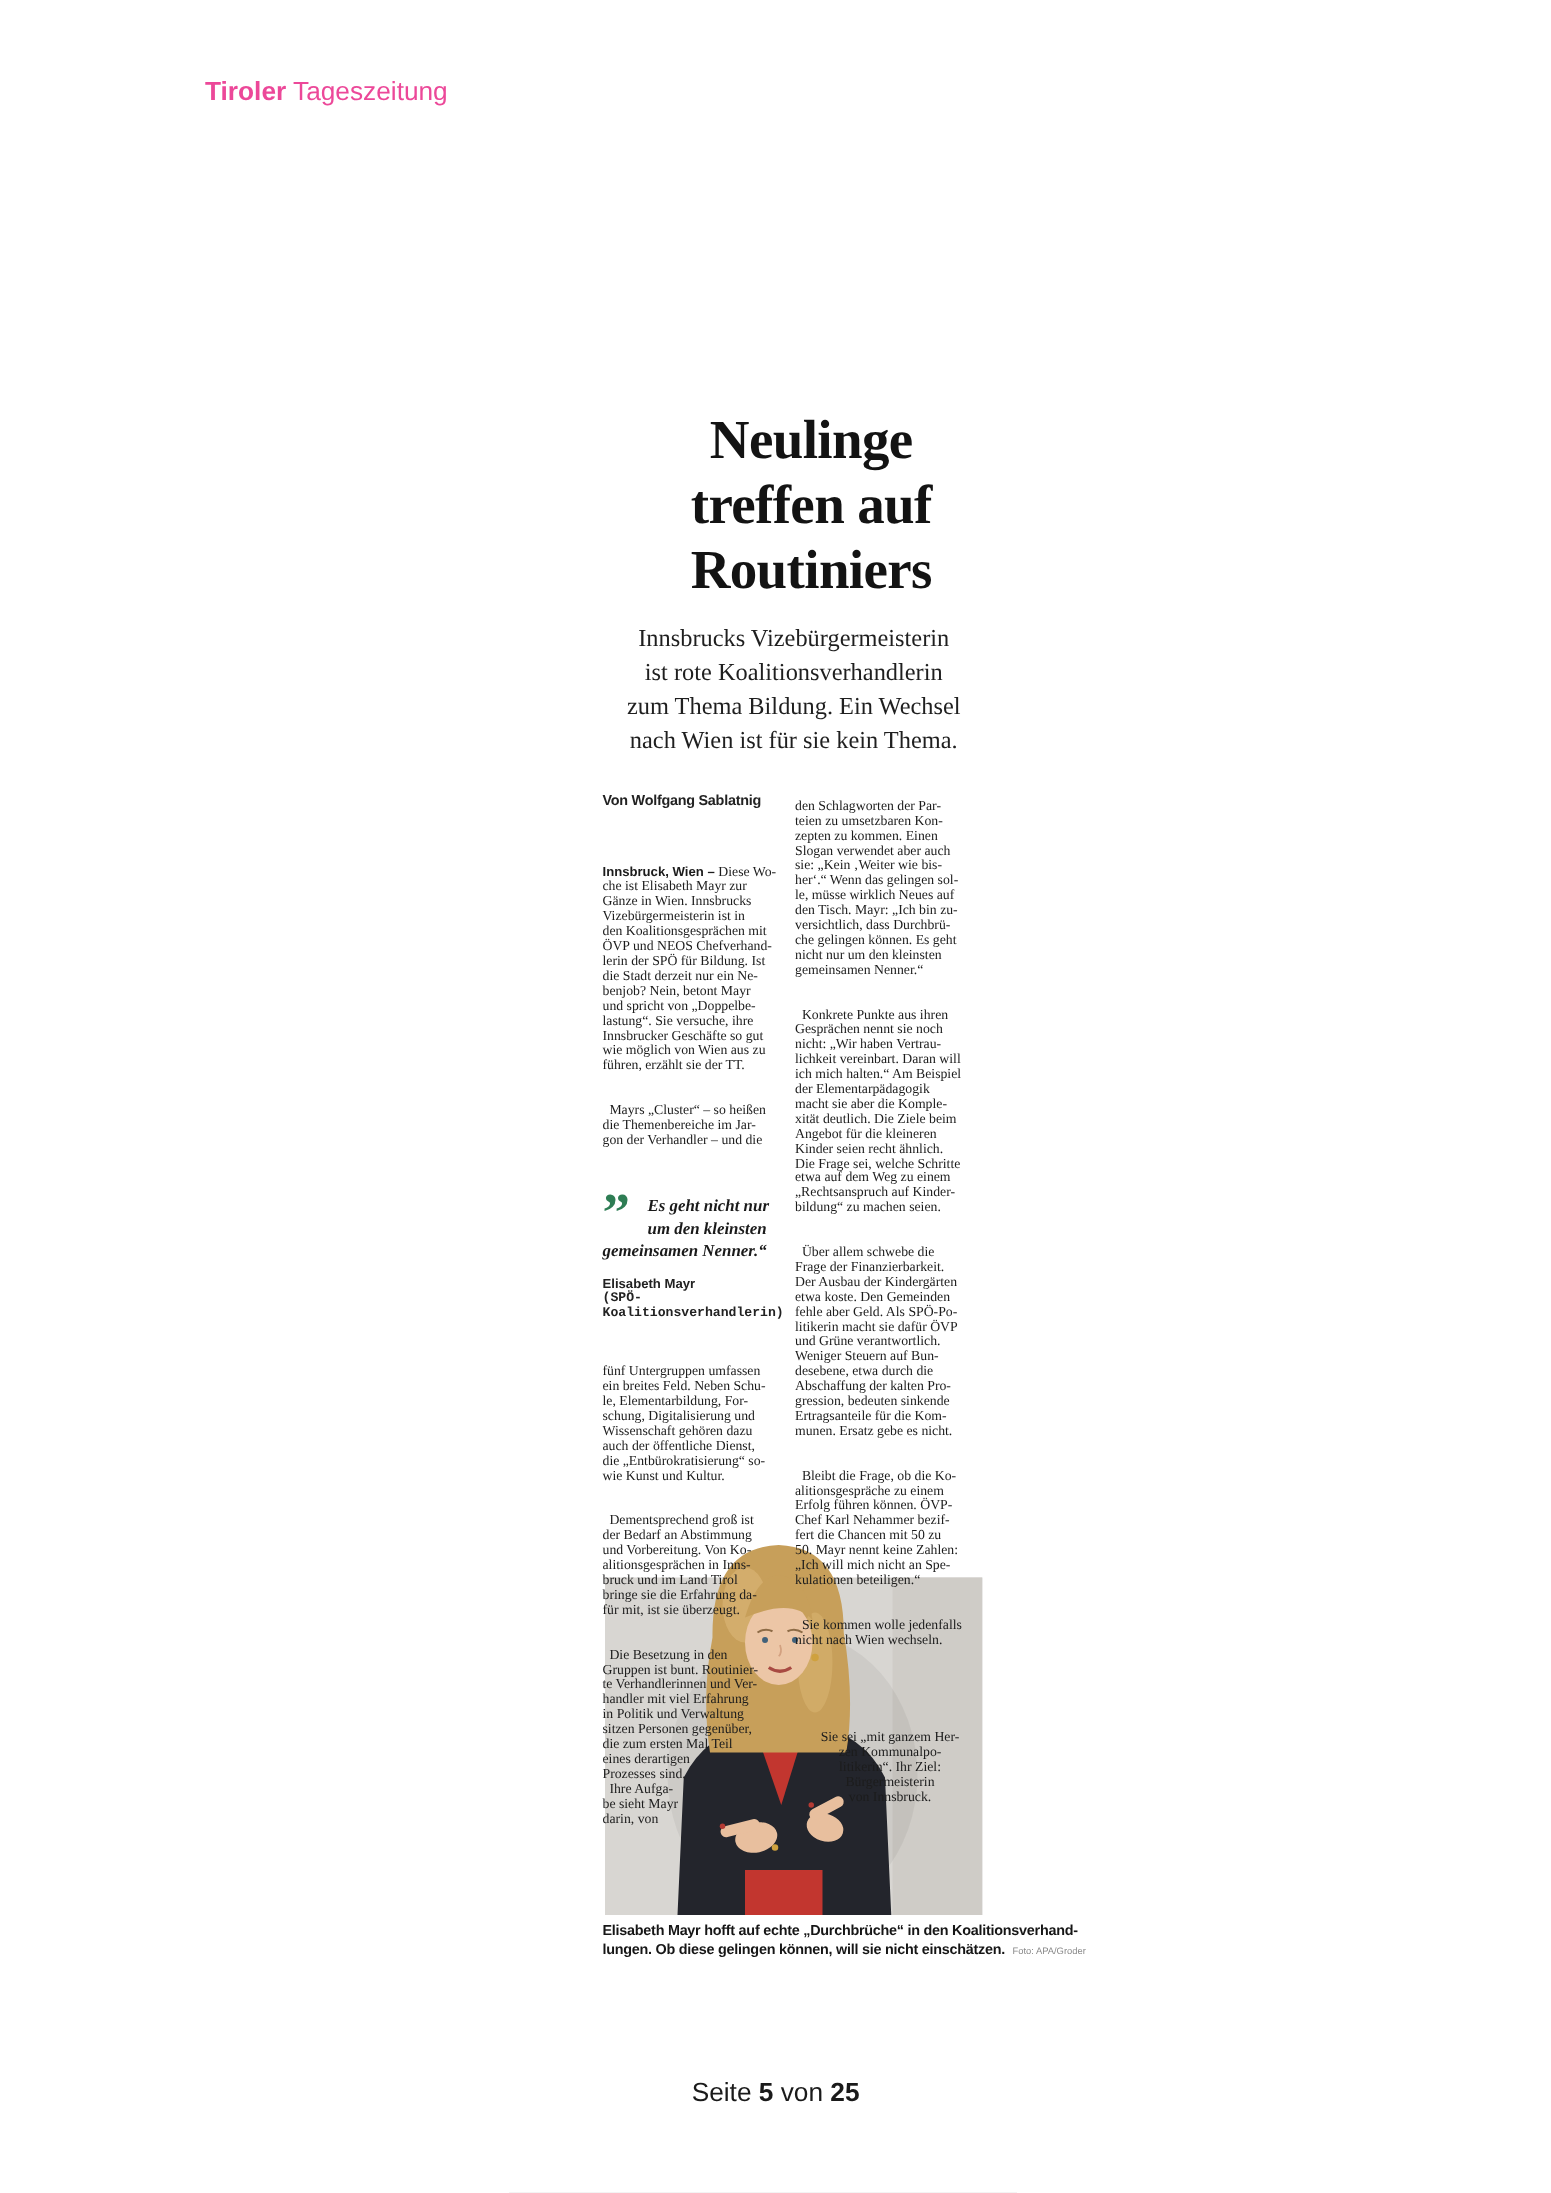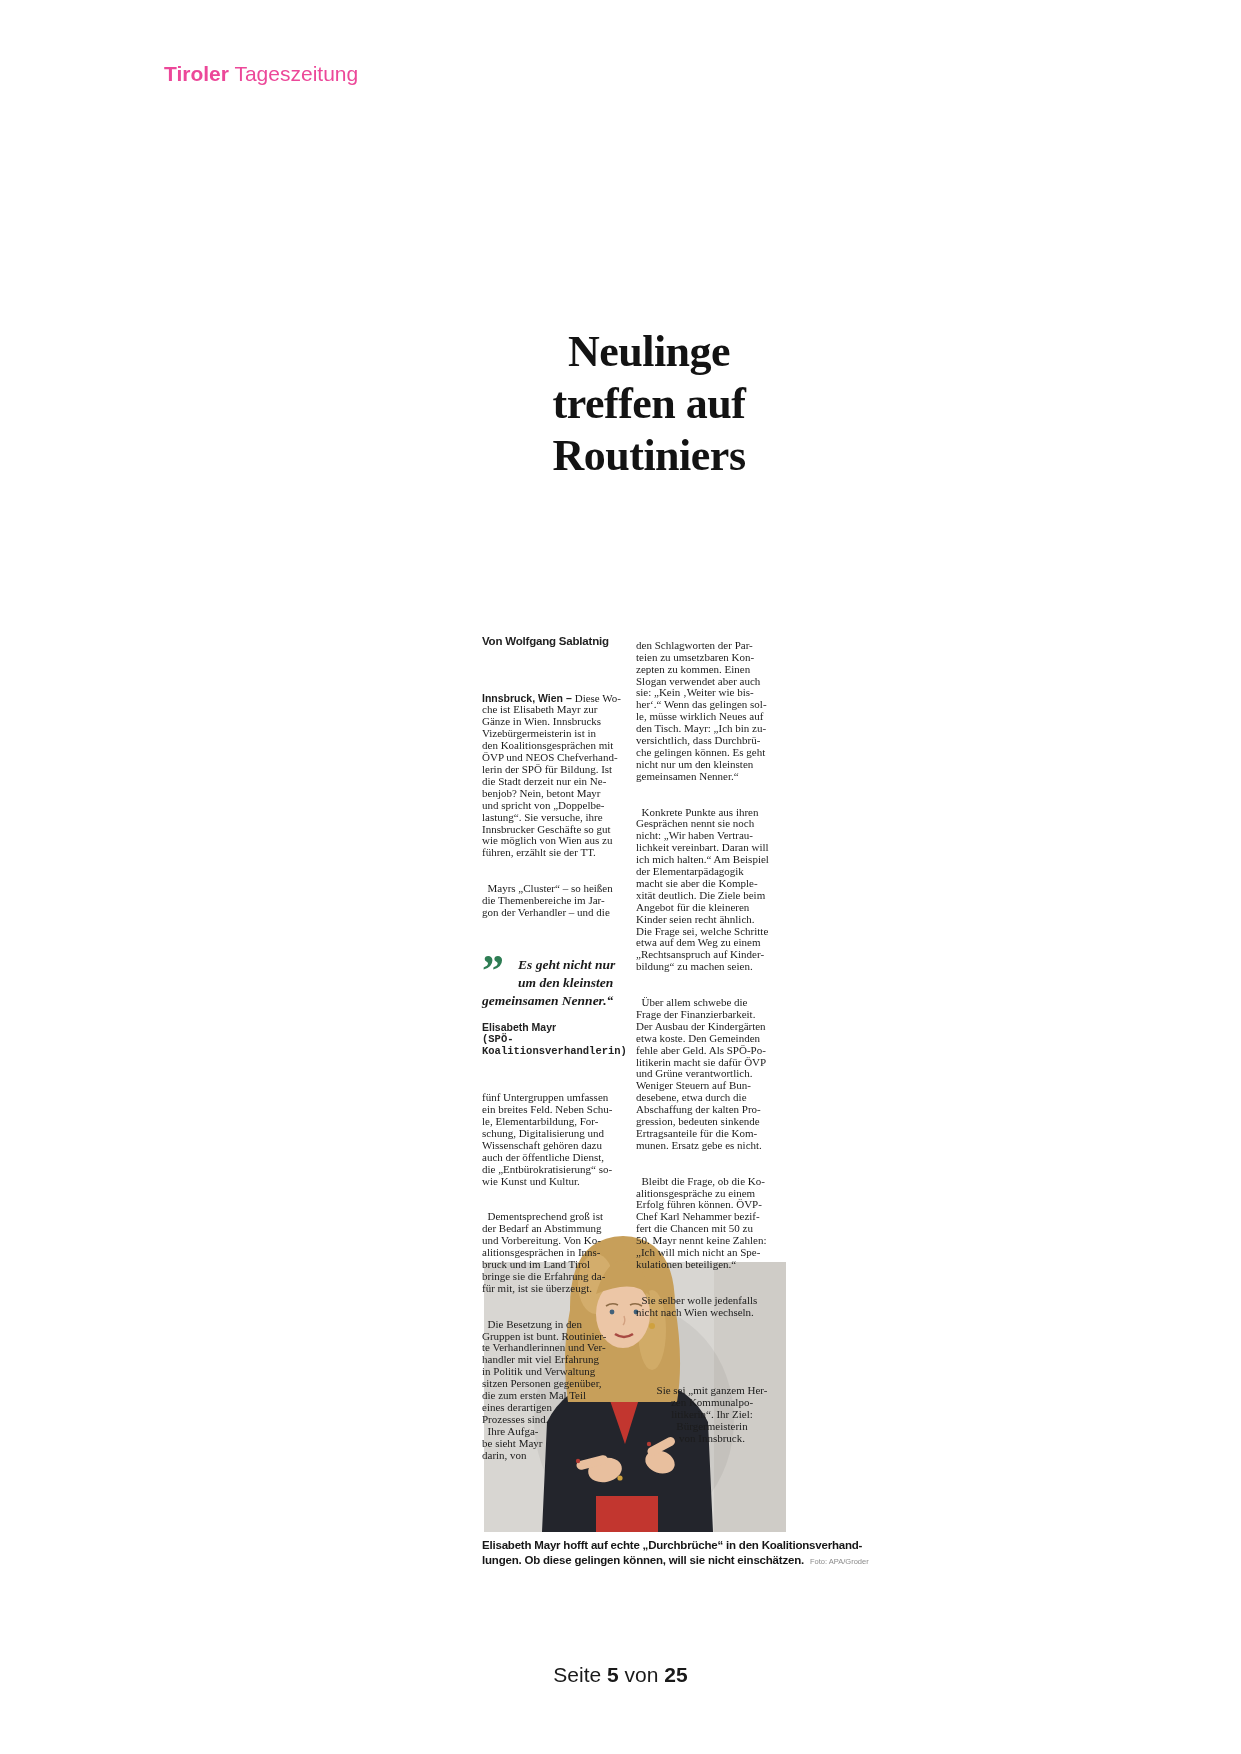--- a/index.html
+++ b/index.html
@@ -61,20 +61,24 @@
 
 <div class="page">
 
   <div class="masthead"><span class="bold">Tiroler</span><span> Tageszeitung</span></div>
 
 
   <h2 class="article-title">Neulinge
 treffen auf
 Routiniers</h2>
 
+  <p class="article-subtitle">Innsbrucks Vizebürgermeisterin
+ist rote Koalitionsverhandlerin
+zum Thema Bildung. Ein Wechsel
+nach Wien ist für sie kein Thema.</p>
 
   <div class="photo">
     <svg viewBox="0 0 302 322" width="302" height="322" xmlns="http://www.w3.org/2000/svg">
 
       <rect x="0" y="52" width="302" height="270" fill="#d8d6d2"></rect>
       <rect x="230" y="52" width="72" height="270" fill="#cfccc7"></rect>
       <ellipse cx="150" cy="210" rx="100" ry="115" fill="#000000" opacity="0.05"></ellipse>
 
       <path d="M58,322 L63,212 Q80,178 118,170 L140,181 L163,168 Q207,177 224,212 L229,322 Z" fill="#23252c"></path>
 
@@ -210,21 +214,21 @@
 Ertragsanteile für die Kom-
 munen. Ersatz gebe es nicht.</p>
     <p class="body-p">  Bleibt die Frage, ob die Ko-
 alitionsgespräche zu einem
 Erfolg führen können. ÖVP-
 Chef Karl Nehammer bezif-
 fert die Chancen mit 50 zu
 50. Mayr nennt keine Zahlen:
 „Ich will mich nicht an Spe-
 kulationen beteiligen.“</p>
-    <p class="body-p">  Sie selber wolle jedenfalls
+    <p class="body-p">  Sie kommen wolle jedenfalls
 nicht nach Wien wechseln.</p>
     <p class="body-p centered-tail">Sie sei „mit ganzem Her-
 zen Kommunalpo-
 litikerin“. Ihr Ziel:
 Bürgermeisterin
 von Innsbruck.</p>
   </div>
 
   <div class="caption"><span>Elisabeth Mayr hofft auf echte „Durchbrüche“ in den Koalitionsverhand-
 lungen. Ob diese gelingen können, will sie nicht einschätzen.</span><span class="credit">Foto: APA/Groder</span></div>

